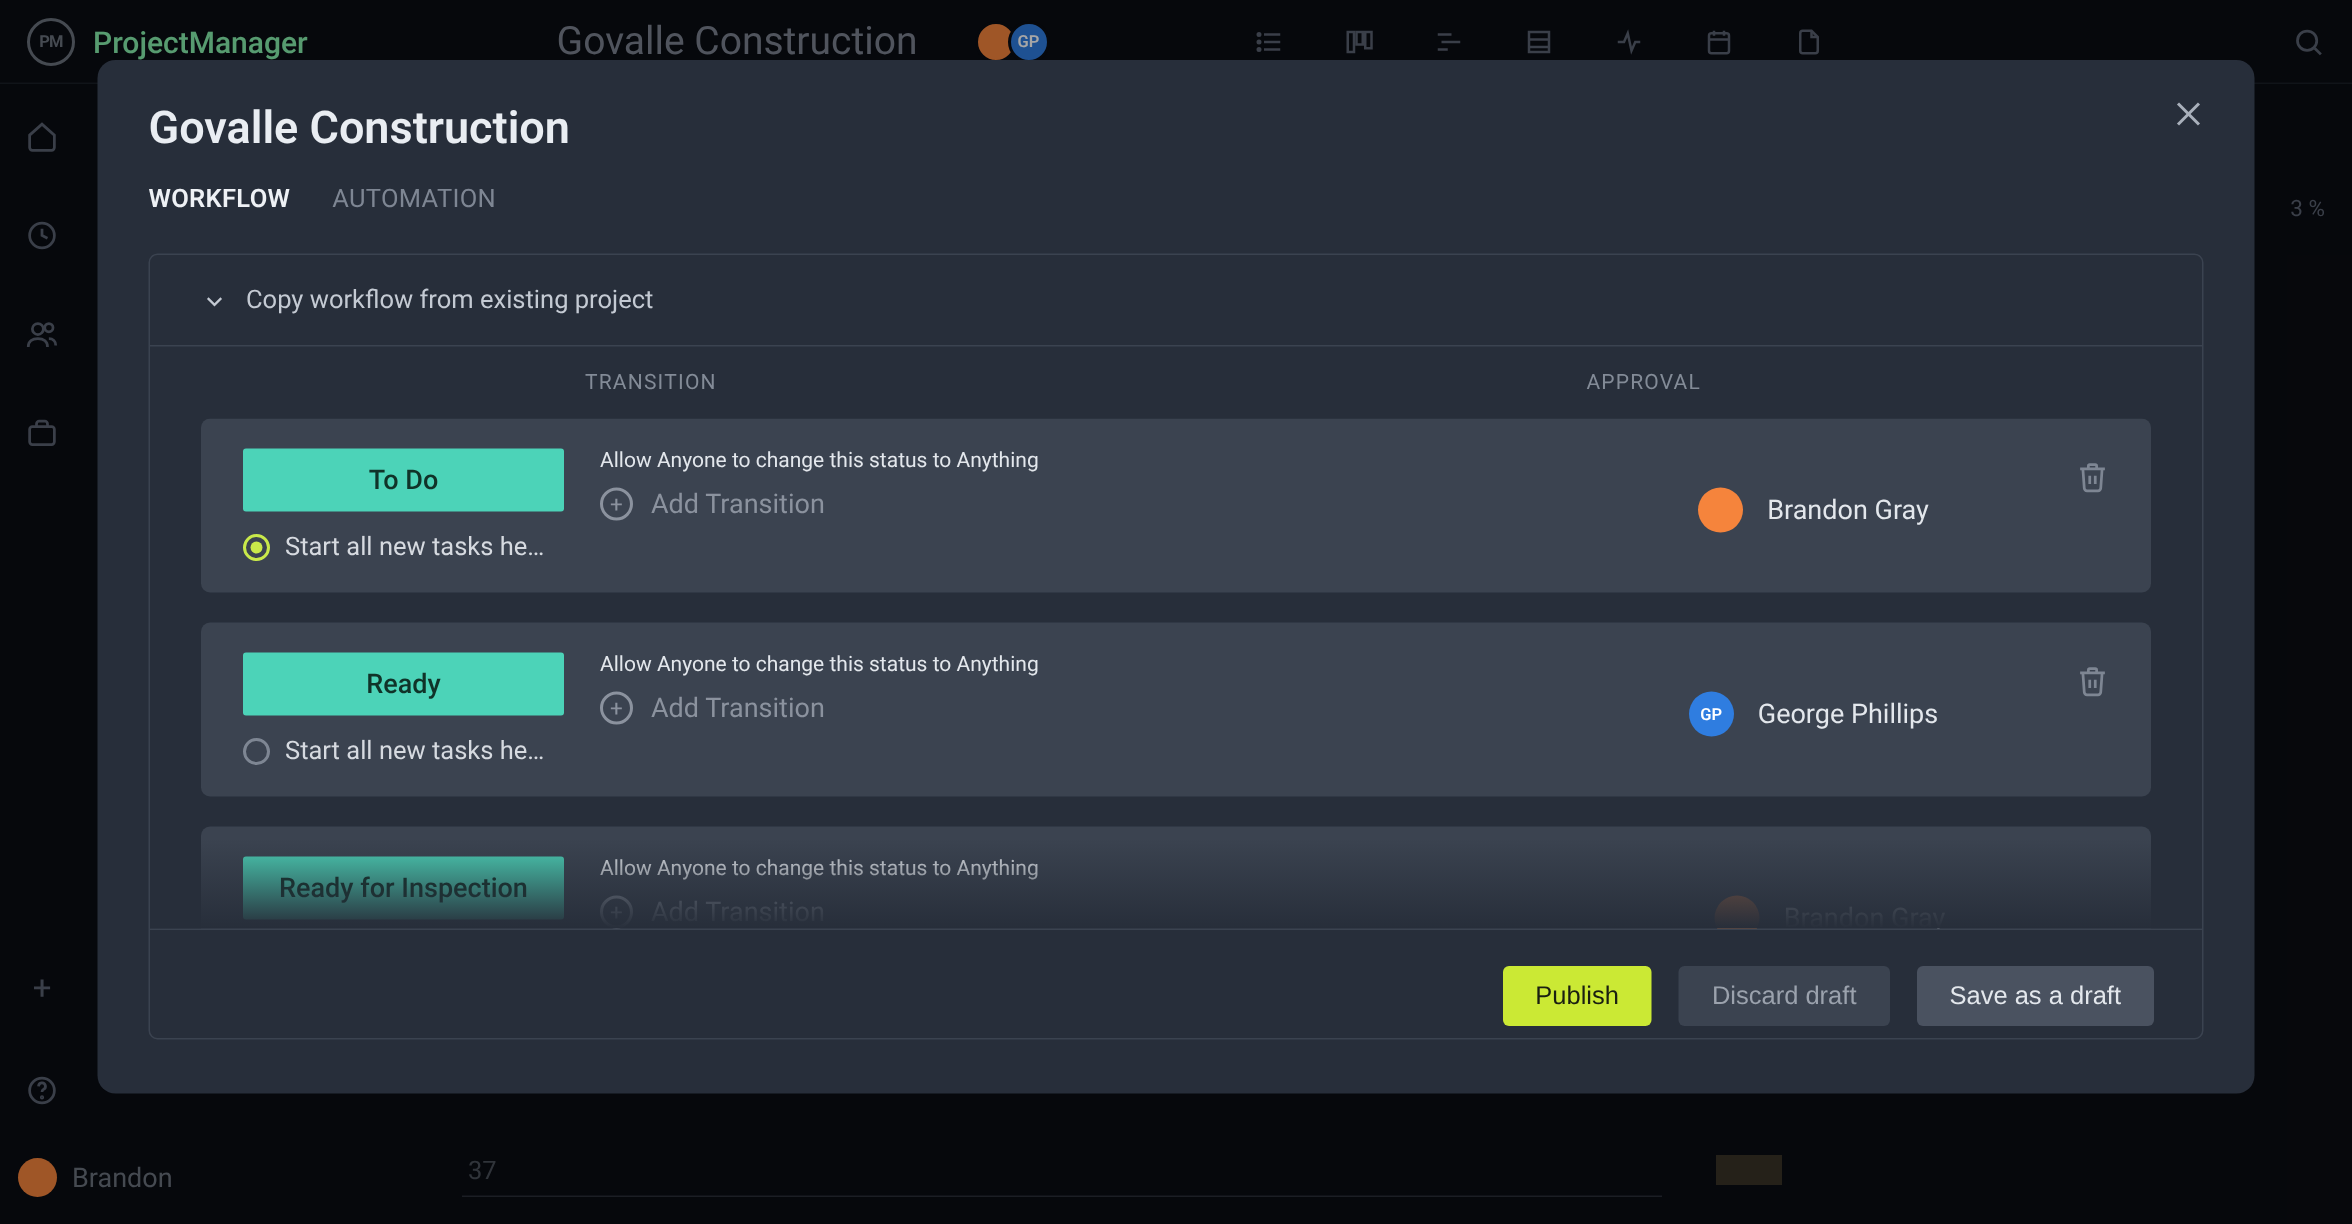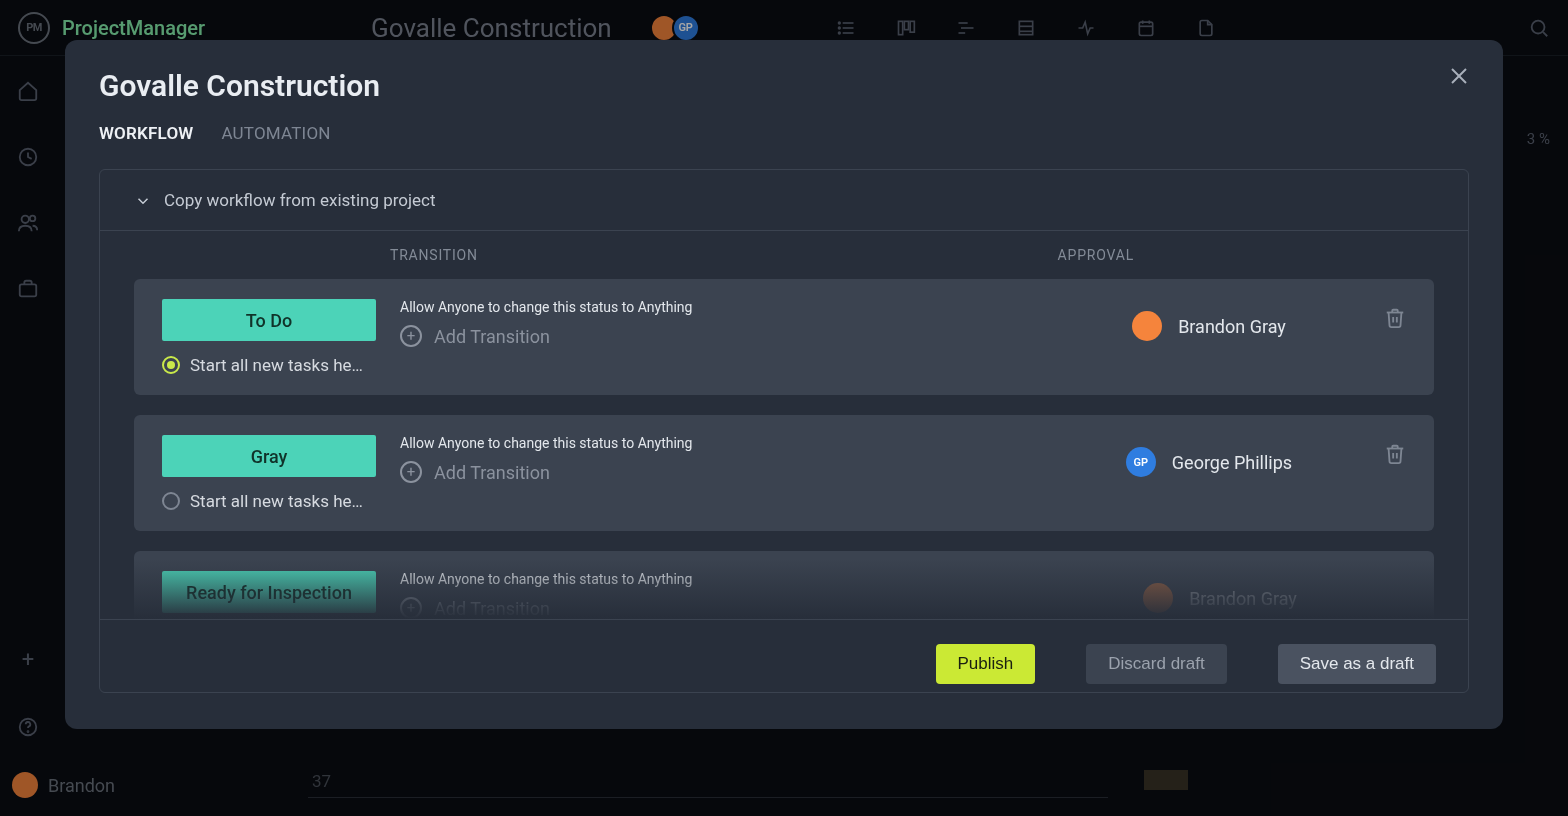--- a/index.html
+++ b/index.html
@@ -160,21 +160,21 @@
 .add-transition {
   display:flex; align-items:center; gap:12px;
   color:#8b929e; font-size:18px; margin-top:10px; cursor:pointer;
 }
 .add-transition .plus-circle {
   width:22px;height:22px;border:2px solid #8b929e;border-radius:50%;
   display:flex;align-items:center;justify-content:center;font-size:15px;line-height:1;
 }
 .card .approver {
   display:flex; align-items:center; gap:16px;
-  font-size:18px; color:#e3e7ec; margin-top:12px;
+  font-size:18px; color:#e3e7ec; margin-top:26px;
   margin-left:auto;
 }
 .trash {
   margin-left:auto; margin-top:8px; margin-right:4px;
   color:#7e8693; cursor:pointer;
 }
 .fade-bottom {
   position:absolute; left:0; right:0; bottom:0; height:60px;
   background:linear-gradient(to bottom, rgba(39,46,58,0), #272e3a);
   pointer-events:none;
@@ -182,21 +182,20 @@
 
 .footer {
   border-top:1px solid #3b4350;
   padding:24px 32px 8px 32px;
   display:flex; justify-content:flex-end; gap:18px;
 }
 .btn {
   height:40px; padding:0 22px; border-radius:4px;
   font-size:17px; display:flex; align-items:center; cursor:pointer;
   border:none;
-  margin-left:33px;
 }
 .btn.primary { background:#cbe934; color:#1a1f11; font-weight:500; }
 .btn.secondary { background:#4a5260; color:#e3e7ec; }
 .btn.ghost { background:#3b4350; color:#9ba2ad; }
 
 svg { display:block; }
 </style>
 </head>
 <body>
 
@@ -375,21 +374,21 @@
                 <polyline points="3 6 5 6 21 6"></polyline>
                 <path d="M19 6l-1 14a2 2 0 0 1-2 2H8a2 2 0 0 1-2-2L5 6"></path>
                 <path d="M10 11v6M14 11v6"></path>
                 <path d="M9 6V4a1 1 0 0 1 1-1h4a1 1 0 0 1 1 1v2"></path>
               </svg>
           </div>
         </div>
 
         <div class="card">
           <div class="left">
-            <div class="status-chip">Gray</div>
+            <div class="status-chip">Ready</div>
             <div class="radio-row">
               <div class="radio"></div>
               <span>Start all new tasks he…</span>
             </div>
           </div>
           <div class="mid">
             <div class="rule-text">Allow Anyone to change this status to Anything</div>
             <div class="add-transition">
               <div class="plus-circle">+</div>
               <span>Add Transition</span>

